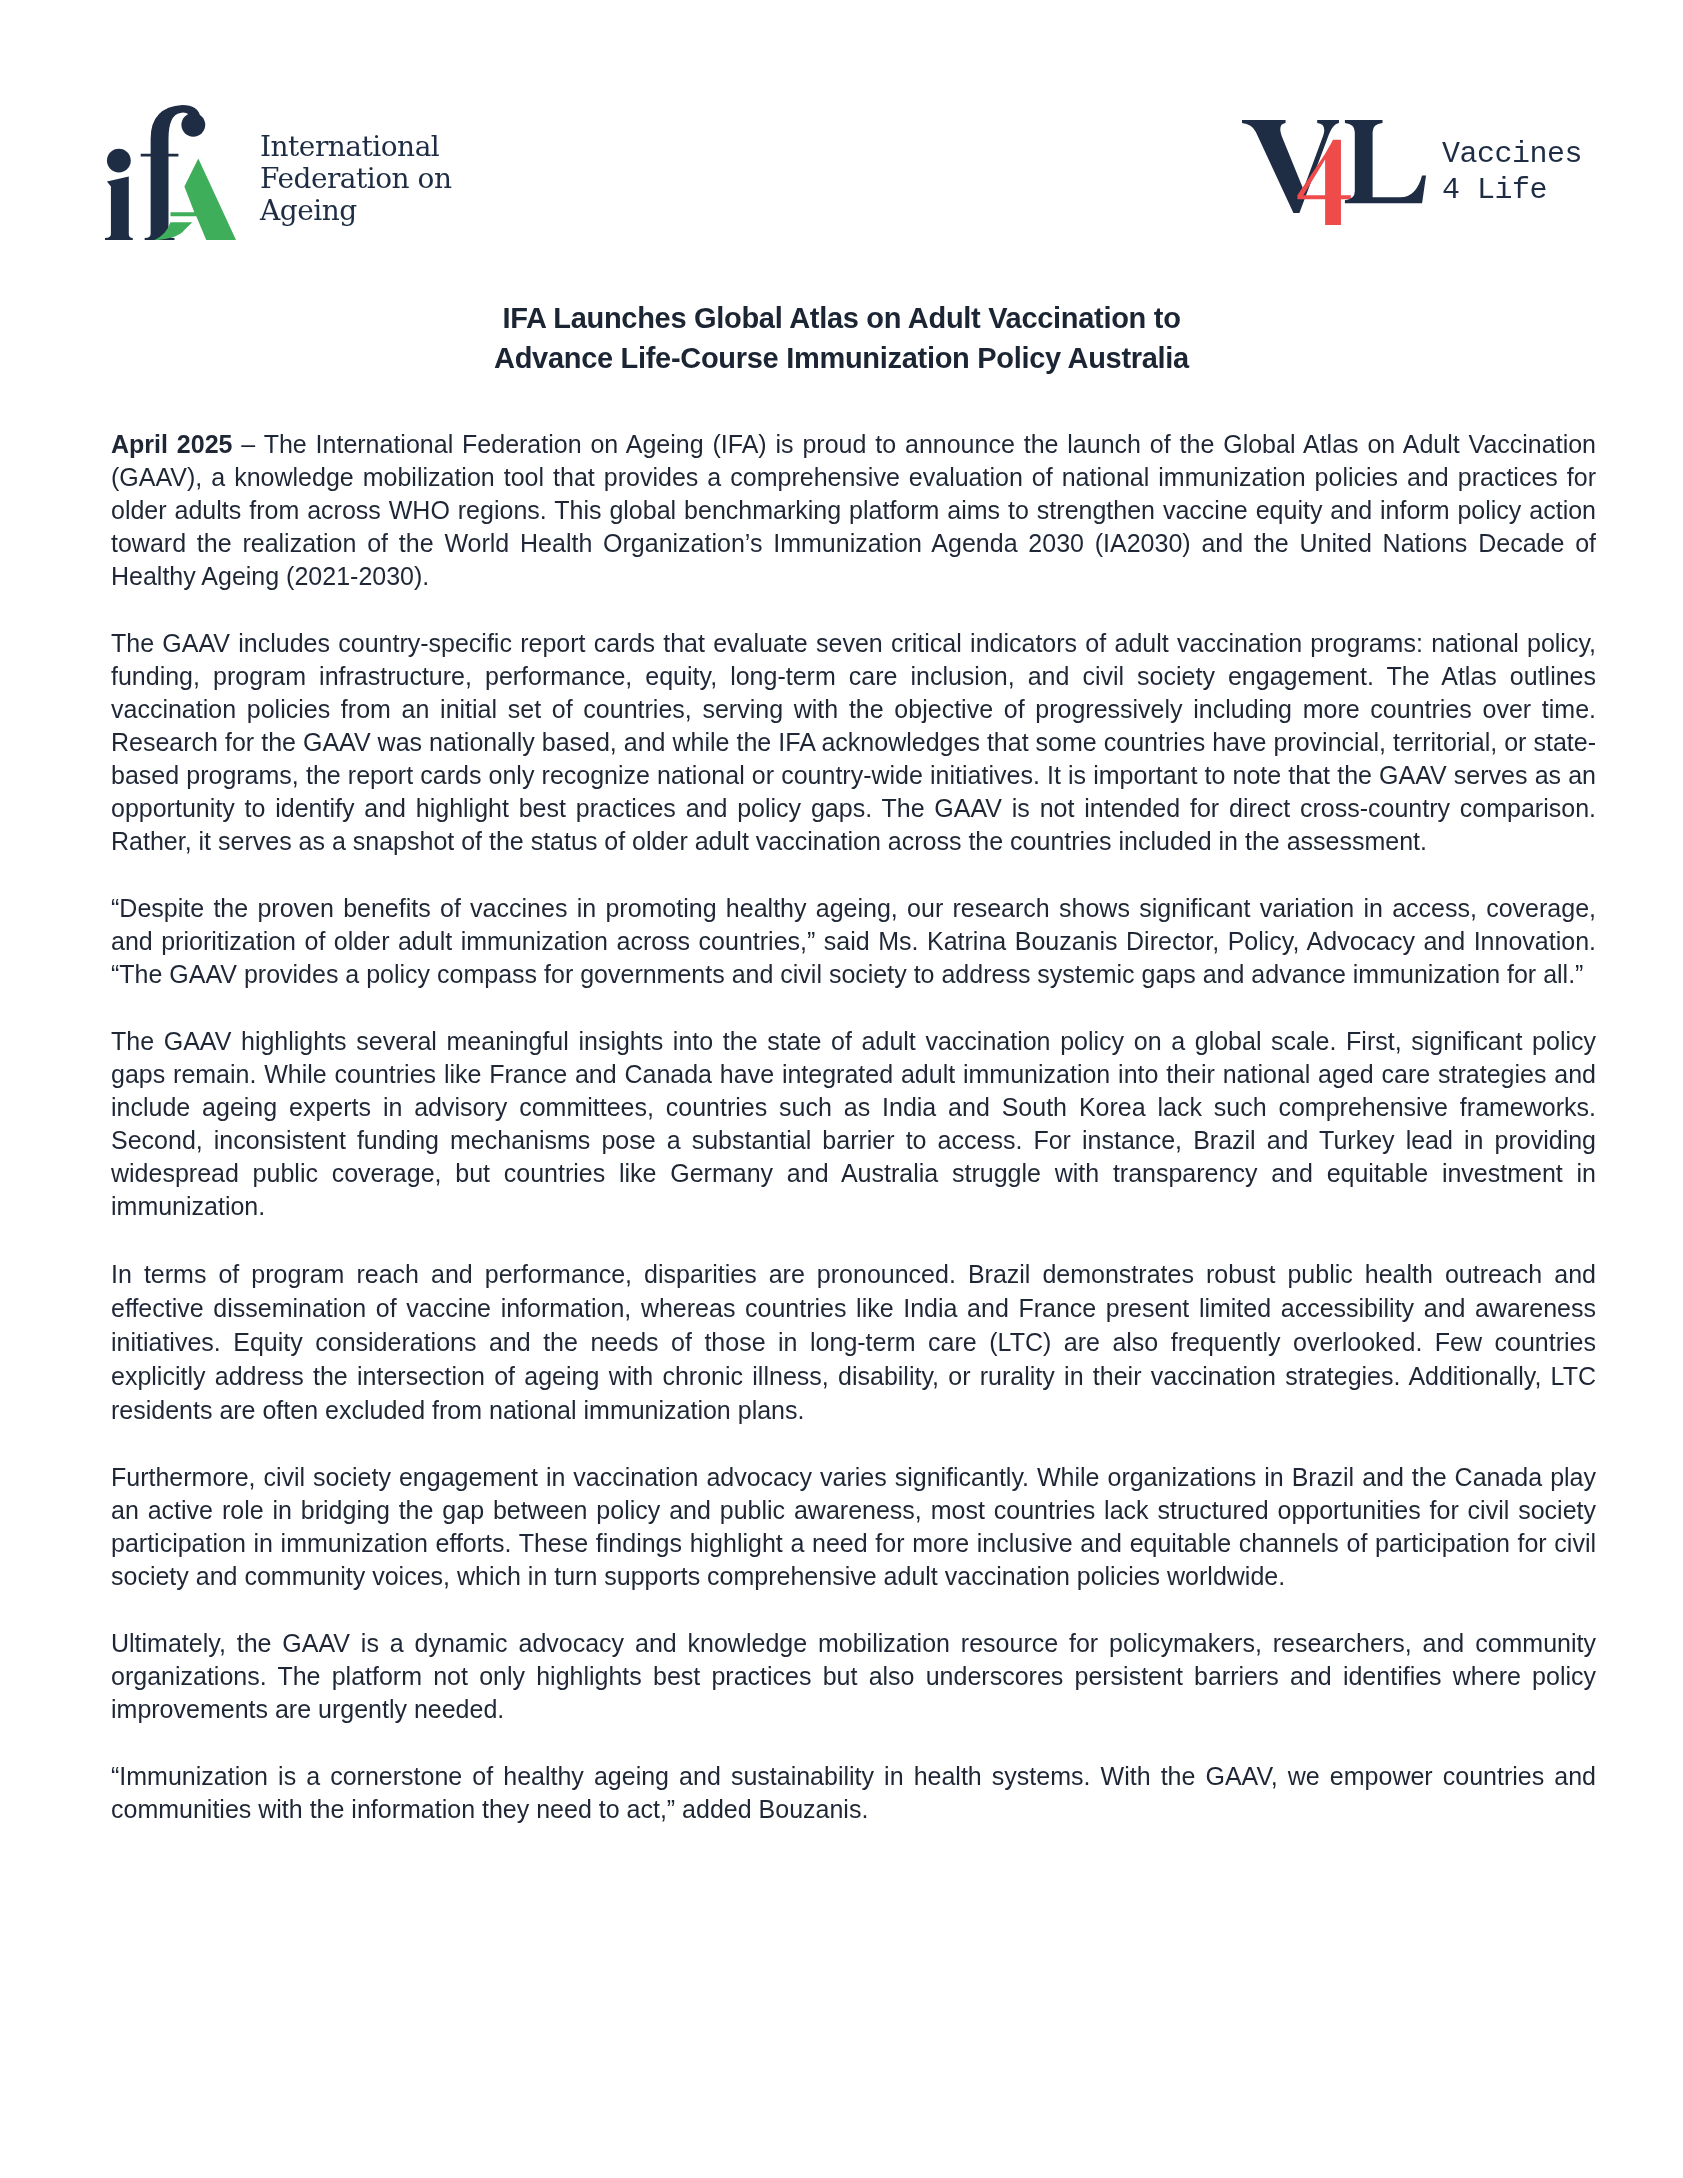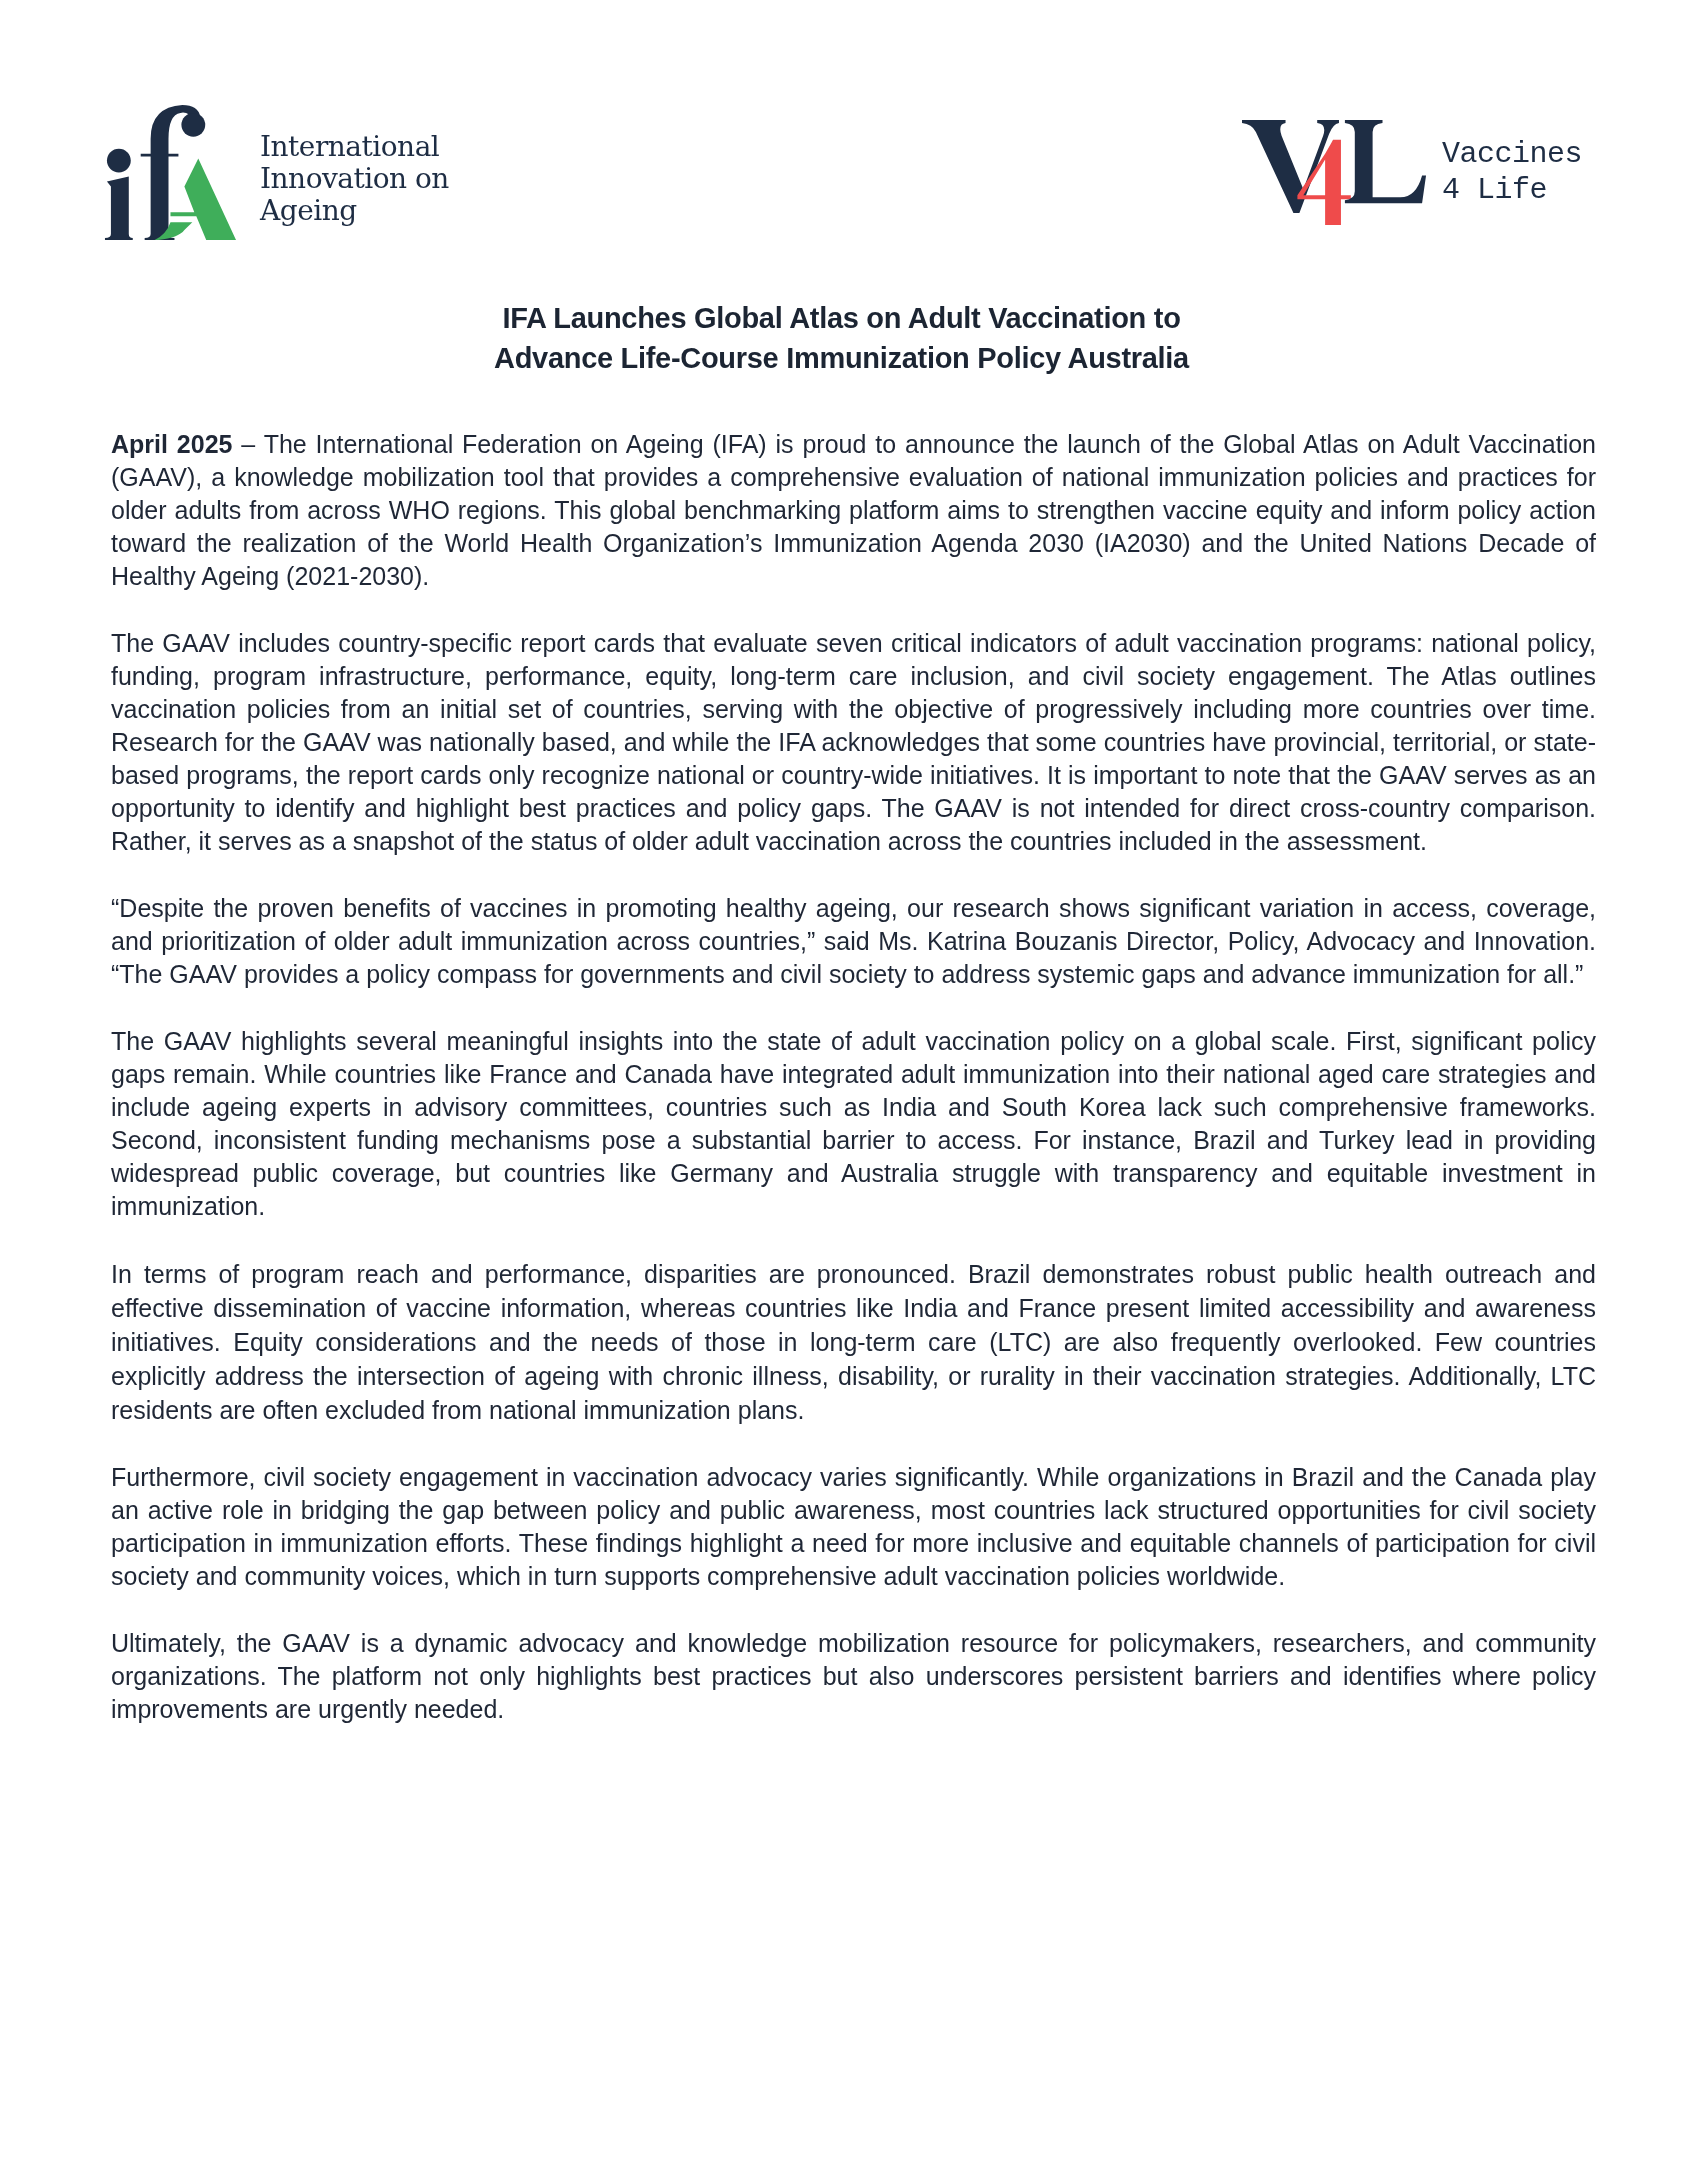--- a/index.html
+++ b/index.html
@@ -40,21 +40,21 @@
 
         <path d="M46 142 L46 140 Q52 140 52 136 L52 58 L42 58 L42 55 L52 55 L52 40 Q52 8 84 6 Q100 6 102 18 L96 22 Q90 12 82 14 Q70 16 70 40 L70 55 L80 55 L80 58 L70 58 L70 136 Q70 140 76 140 L76 142 Z" fill="#1e2d44"></path>
         <circle cx="95" cy="26" r="12" fill="#1e2d44"></circle>
 
         <path d="M100 60 L138 142 L108 142 L98 118 L72 118 L72 114 L96 114 L86 88 Z" fill="#3fae5a"></path>
         <path d="M72 124 L94 124 L86 132 Q80 140 60 142 L56 142 Q68 136 72 124 Z" fill="#3fae5a"></path>
       </svg>
     </div>
     <div class="ifa-text">
       <div>International</div>
-      <div>Innovation on</div>
+      <div>Federation on</div>
       <div>Ageing</div>
     </div>
   </div>
 
   <div class="logo-v4l">
     <div class="v4l-mark">
       <svg width="188" height="114" viewBox="0 0 190 115">
 
         <path d="M0 6 L44 6 L44 9 Q36 10 40 22 L62 76 L82 22 Q86 10 76 9 L76 6 L98 6 L98 9 Q92 10 88 20 L58 100 L52 100 L14 18 Q10 10 0 9 Z" fill="#1e2d44"></path>
 
@@ -75,16 +75,17 @@
   </div>
 
   <div class="body">
     <p class="para"><strong>April 2025</strong><span> – The International Federation on Ageing (IFA) is proud to announce the launch of the Global Atlas on Adult Vaccination (GAAV), a knowledge mobilization tool that provides a comprehensive evaluation of national immunization policies and practices for older adults from across WHO regions. This global benchmarking platform aims to strengthen vaccine equity and inform policy action toward the realization of the World Health Organization’s Immunization Agenda 2030 (IA2030) and the United Nations Decade of Healthy Ageing (2021-2030).</span></p>
     <p class="para">The GAAV includes country-specific report cards that evaluate seven critical indicators of adult vaccination programs: national policy, funding, program infrastructure, performance, equity, long-term care inclusion, and civil society engagement. The Atlas outlines vaccination policies from an initial set of countries, serving with the objective of progressively including more countries over time. Research for the GAAV was nationally based, and while the IFA acknowledges that some countries have provincial, territorial, or state-based programs, the report cards only recognize national or country-wide initiatives. It is important to note that the GAAV serves as an opportunity to identify and highlight best practices and policy gaps. The GAAV is not intended for direct cross-country comparison. Rather, it serves as a snapshot of the status of older adult vaccination across the countries included in the assessment.</p>
     <p class="para">“Despite the proven benefits of vaccines in promoting healthy ageing, our research shows significant variation in access, coverage, and prioritization of older adult immunization across countries,” said Ms. Katrina Bouzanis Director, Policy, Advocacy and Innovation. “The GAAV provides a policy compass for governments and civil society to address systemic gaps and advance immunization for all.”</p>
     <p class="para">The GAAV highlights several meaningful insights into the state of adult vaccination policy on a global scale. First, significant policy gaps remain. While countries like France and Canada have integrated adult immunization into their national aged care strategies and include ageing experts in advisory committees, countries such as India and South Korea lack such comprehensive frameworks. Second, inconsistent funding mechanisms pose a substantial barrier to access. For instance, Brazil and Turkey lead in providing widespread public coverage, but countries like Germany and Australia struggle with transparency and equitable investment in immunization.</p>
     <p class="para p5">In terms of program reach and performance, disparities are pronounced. Brazil demonstrates robust public health outreach and effective dissemination of vaccine information, whereas countries like India and France present limited accessibility and awareness initiatives. Equity considerations and the needs of those in long-term care (LTC) are also frequently overlooked. Few countries explicitly address the intersection of ageing with chronic illness, disability, or rurality in their vaccination strategies. Additionally, LTC residents are often excluded from national immunization plans.</p>
     <p class="para">Furthermore, civil society engagement in vaccination advocacy varies significantly. While organizations in Brazil and the Canada play an active role in bridging the gap between policy and public awareness, most countries lack structured opportunities for civil society participation in immunization efforts. These findings highlight a need for more inclusive and equitable channels of participation for civil society and community voices, which in turn supports comprehensive adult vaccination policies worldwide.</p>
     <p class="para">Ultimately, the GAAV is a dynamic advocacy and knowledge mobilization resource for policymakers, researchers, and community organizations. The platform not only highlights best practices but also underscores persistent barriers and identifies where policy improvements are urgently needed.</p>
+    <p class="para">“Immunization is a cornerstone of healthy ageing and sustainability in health systems. With the GAAV, we empower countries and communities with the information they need to act,” added Bouzanis.</p>
   </div>
 
 </div>
 
 
 </body></html>

